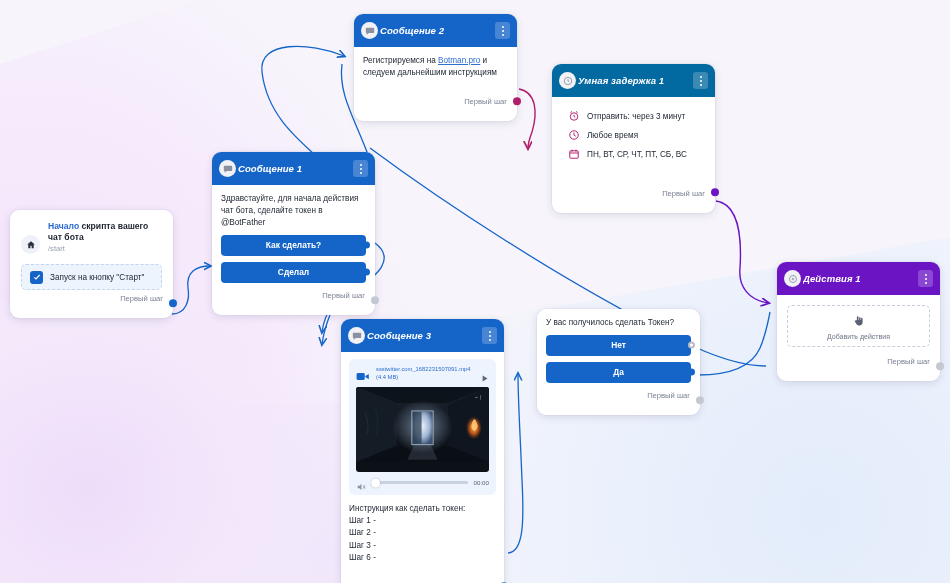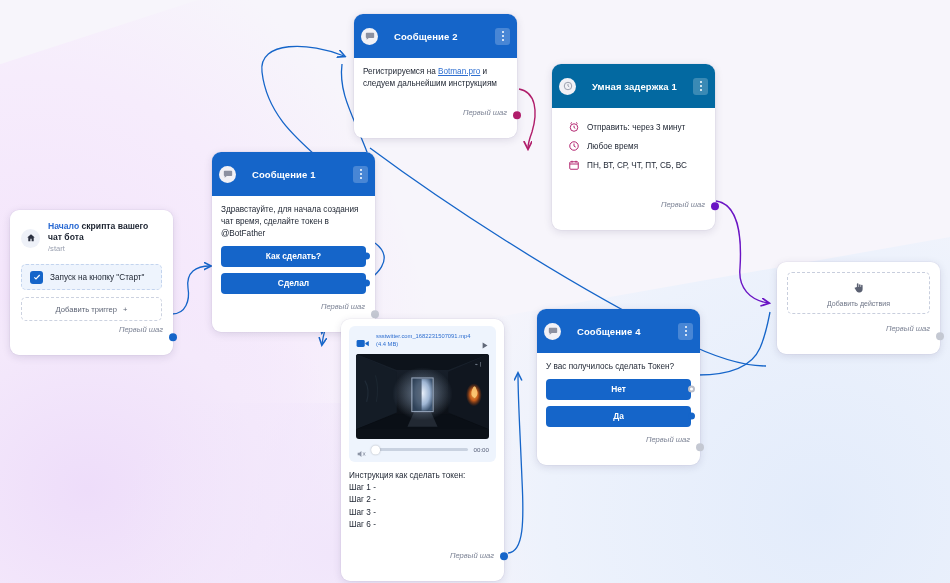--- a/index.html
+++ b/index.html
@@ -45,24 +45,25 @@
 
   .node {
     position: absolute;
     background: #ffffff;
     border-radius: 9px;
     box-shadow: 0 2px 9px rgba(40,30,80,0.13), 0 0 0 0.6px rgba(140,130,180,0.10);
     overflow: visible;
   }
   .node-hd {
     display: flex; align-items: center;
-    height: 44px;
+    height: 33px;
     padding: 0 7px 0 7px;
     border-radius: 9px 9px 0 0;
-    gap: 16px;
+    gap: 2px;
+    font-style: italic;
   }
   .node-hd.blue   { background: #1565c9; }
   .node-hd.magenta{ background: #0369a1; }
   .node-hd.purple { background: #6a14c4; }
   .hd-badge {
     width: 17px; height: 17px; border-radius: 50%;
     background: #f1f1f6;
     display: flex; align-items: center; justify-content: center;
     flex: 0 0 auto;
   }
@@ -104,37 +105,36 @@
     background: #fff;
     border: 2px solid #1565c9;
   }
   .port.right { right: -4px; top: 50%; transform: translateY(-50%); }
   .port.grey { border-color: #b9bdc9; }
   .port.bluefill { background: #1565c9; }
 
   .node-ft {
     display: flex; align-items: center; justify-content: flex-end;
     gap: 5px;
-    padding: 4px 10px 21px 9px;
+    padding: 4px 10px 15px 9px;
     position: relative;
-    font-style: italic;
   }
   .ft-label { font-size: 7.6px; color: #7b8294; }
   .ft-port {
     width: 8px; height: 8px; border-radius: 50%;
     background: #c4c8d2;
     position: absolute; right: -4px; top: 50%; transform: translateY(-60%);
   }
   .ft-port.blue { background: #1565c9; }
   .ft-port.magenta { background: #b01d6a; }
   .ft-port.purple { background: #6a14c4; }
 
   
   .start-node { position: absolute; }
-  .start-hd { display: flex; align-items: center; gap: 8px; padding: 11px 10px 8px 11px; }
+  .start-hd { display: flex; align-items: flex-end; gap: 8px; padding: 11px 10px 8px 11px; }
   .start-icon {
     width: 19px; height: 19px; border-radius: 50%;
     background: #eef1f8; display: flex; align-items: center; justify-content: center;
     flex: 0 0 auto; margin-top: 1px;
   }
   .start-titles { line-height: 1.3; }
   .start-t1 { font-size: 8.6px; font-weight: bold; color: #1c2330; }
   .start-t1 b { color: #2a6ad3; }
   .start-t2 { font-size: 7.6px; color: #9aa0b0; margin-top: 1px; }
   .trigger-row {
@@ -270,24 +270,20 @@
       </div>
     </div>
     <div class="trigger-row">
       <span class="trigger-check">
         <svg width="8" height="8" viewBox="0 0 24 24">
             <path fill="none" stroke="#fff" stroke-width="3.4" d="M4 13l5 5L20 6"></path>
           </svg>
       </span>
       <span class="trigger-label">Запуск на кнопку "Старт"</span>
     </div>
-    <div class="add-trigger">
-      <span>Добавить триггер</span>
-      <span>+</span>
-    </div>
     <div class="node-ft">
       <span class="ft-label">Первый шаг</span>
       <span class="ft-port blue"></span>
     </div>
   </div>
 
   <div class="node" style="left:212px; top:152px; width:163px;">
     <div class="node-hd blue">
       <span class="hd-badge">
         <svg width="10" height="10" viewBox="0 0 24 24">
@@ -295,21 +291,21 @@
           </svg>
       </span>
       <span class="hd-title">Сообщение 1</span>
       <span class="hd-menu">
           <i></i>
           <i></i>
           <i></i>
         </span>
     </div>
     <div class="node-body">
-      <div class="msg-text">Здравстауйте, для начала создания чат время, сделайте токен в @BotFather</div>
+      <div class="msg-text">Здравстауйте, для начала действия чат бота, сделайте токен в @BotFather</div>
       <div class="btn">
         <span>Как сделать?</span>
         <span class="port right bluefill"></span>
       </div>
       <div class="btn">
         <span>Сделал</span>
         <span class="port right bluefill"></span>
       </div>
     </div>
     <div class="node-ft">
@@ -385,37 +381,64 @@
         <span>ПН, ВТ, СР, ЧТ, ПТ, СБ, ВС</span>
       </div>
     </div>
     <div class="node-ft" style="padding-top:16px;">
       <span class="ft-label">Первый шаг</span>
       <span class="ft-port purple"></span>
     </div>
   </div>
 
   <div class="node" style="left:777px; top:262px; width:163px;">
+    <div class="node-hd purple">
+      <span class="hd-badge">
+        <svg width="10" height="10" viewBox="0 0 24 24">
+            <circle cx="12" cy="12" r="8.5" fill="none" stroke="#8b90a0" stroke-width="2"></circle>
+            <path d="M9 12h6M12 9v6" stroke="#8b90a0" stroke-width="2"></path>
+          </svg>
+      </span>
+      <span class="hd-title">Действия 1</span>
+      <span class="hd-menu">
+          <i></i>
+          <i></i>
+          <i></i>
+        </span>
+    </div>
     <div class="act-body">
       <div class="act-drop">
         <span>
           <svg width="13" height="13" viewBox="0 0 24 24">
               <path fill="#5b6172" d="M9 11V5.5a1.5 1.5 0 0 1 3 0V11h1V7.2a1.4 1.4 0 0 1 2.8 0V11h1V8.4a1.4 1.4 0 0 1 2.8 0V15c0 3.3-2.2 6-5.6 6h-1.6c-2 0-3.3-1-4.3-2.6L5 13.6c-.6-1 .7-2.2 1.7-1.4z"></path>
             </svg>
         </span>
         <span class="act-drop-label">Добавить действия</span>
       </div>
     </div>
     <div class="node-ft">
       <span class="ft-label">Первый шаг</span>
       <span class="ft-port"></span>
     </div>
   </div>
 
   <div class="node" style="left:341px; top:319px; width:163px;">
+    <div class="node-hd blue">
+      <span class="hd-badge">
+        <svg width="10" height="10" viewBox="0 0 24 24">
+            <path fill="#8b90a0" d="M4 4h16a2 2 0 0 1 2 2v9a2 2 0 0 1-2 2H9l-5 4v-4a2 2 0 0 1-2-2V6a2 2 0 0 1 2-2z"></path>
+          </svg>
+      </span>
+      <span class="hd-title">Сообщение 3</span>
+      <span class="hd-menu">
+          <i></i>
+          <i></i>
+          <i></i>
+        </span>
+    </div>
     <div class="node-body" style="padding:7px 8px 2px 8px;">
       <div class="vid-wrap">
         <div class="vid-file">
           <span class="vid-fico">
             <svg width="14" height="11" viewBox="0 0 24 18">
                 <rect x="1" y="3" width="14" height="12" rx="2.5" fill="#1565c9"></rect>
                 <path d="M16 8l6-3.5v9L16 10z" fill="#1565c9"></path>
               </svg>
           </span>
           <span class="vid-fname"><span>ssstwitter.com_1682231507091.mp4</span><br><span>(4.4 MB)</span></span>
@@ -483,33 +506,20 @@
 Шаг 3 -
 Шаг 6 -</div>
     </div>
     <div class="node-ft" style="padding-top:18px;">
       <span class="ft-label">Первый шаг</span>
       <span class="ft-port blue"></span>
     </div>
   </div>
 
   <div class="node" style="left:537px; top:309px; width:163px;">
-    <div class="node-hd blue">
-      <span class="hd-badge">
-        <svg width="10" height="10" viewBox="0 0 24 24">
-            <path fill="#8b90a0" d="M4 4h16a2 2 0 0 1 2 2v9a2 2 0 0 1-2 2H9l-5 4v-4a2 2 0 0 1-2-2V6a2 2 0 0 1 2-2z"></path>
-          </svg>
-      </span>
-      <span class="hd-title">Сообщение 4</span>
-      <span class="hd-menu">
-          <i></i>
-          <i></i>
-          <i></i>
-        </span>
-    </div>
     <div class="node-body">
       <div class="msg-text">У вас получилось сделать Токен?</div>
       <div class="btn">
         <span>Нет</span>
         <span class="port right grey"></span>
       </div>
       <div class="btn">
         <span>Да</span>
         <span class="port right bluefill"></span>
       </div>

